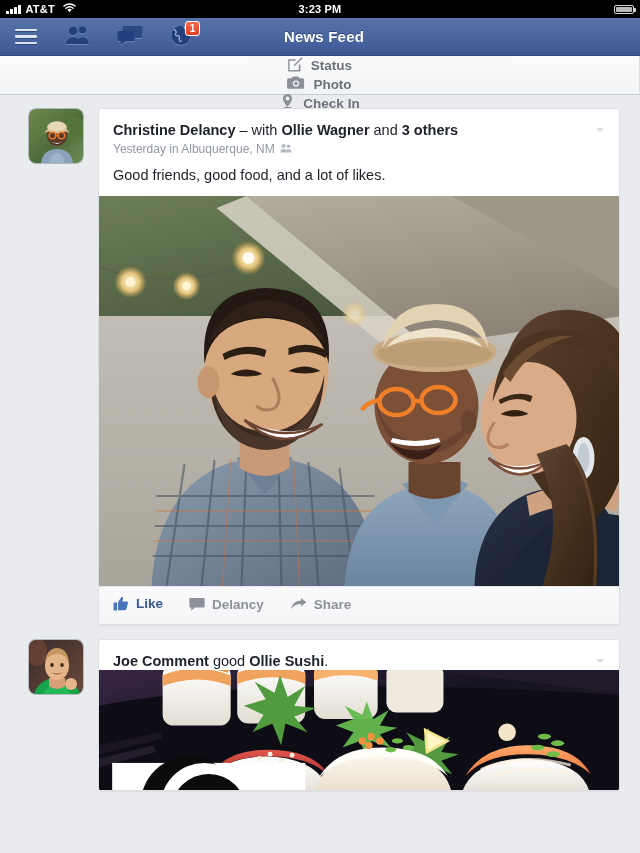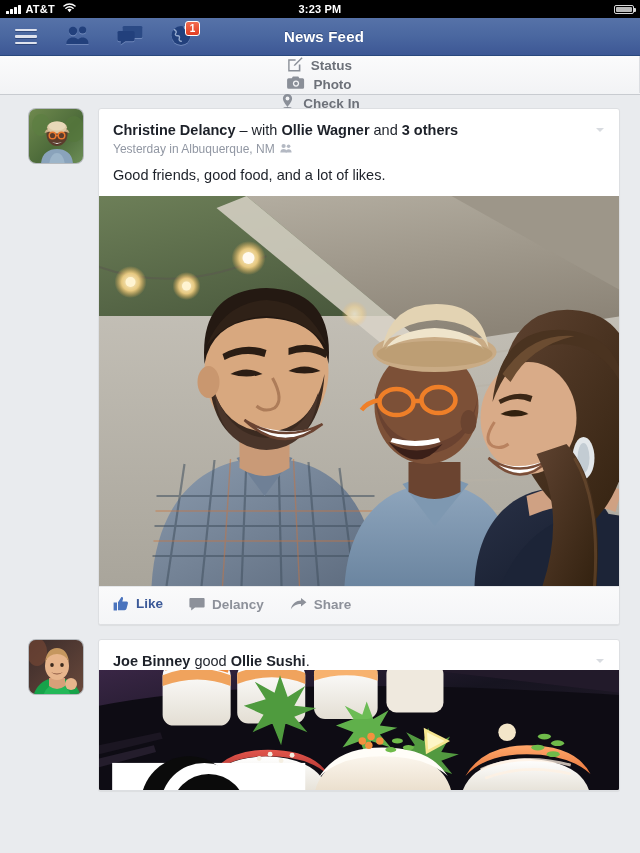--- a/index.html
+++ b/index.html
@@ -511,21 +511,21 @@
           <ellipse cx="33" cy="25" rx="1.8" ry="2" fill="#3b2a1d"></ellipse>
           <path d="M22 32 q6 5 12 0 q-6 3 -12 0 z" fill="#8a5640"></path>
           <circle cx="42" cy="44" r="6" fill="#e7b58c"></circle>
         </svg>
       </div>
 
       <div class="card">
 
         <div class="post-head">
           <div class="byline">
-            <b>Joe Binney</b><span class="plain"> good </span><b>Ollie Sushi</b><span class="plain">.</span>
+            <b>Joe Comment</b><span class="plain"> good </span><b>Ollie Sushi</b><span class="plain">.</span>
           </div>
           <span class="chev">
             <svg width="14" height="14" viewBox="0 0 14 14">
               <path d="M3 5 l4 4 l4 -4 z" fill="#d8dbe0"></path>
             </svg>
           </span>
         </div>
 
         <div class="photo-wrap">
           <svg viewBox="0 0 474 120" preserveAspectRatio="xMidYMid slice" style="height:120px">

